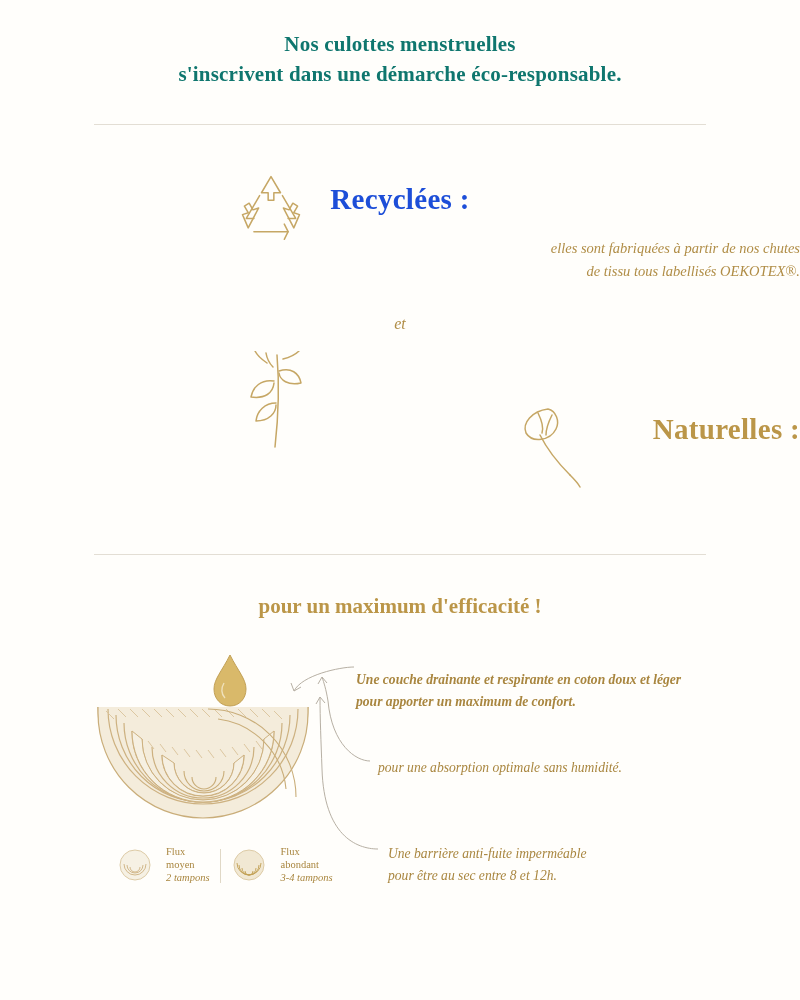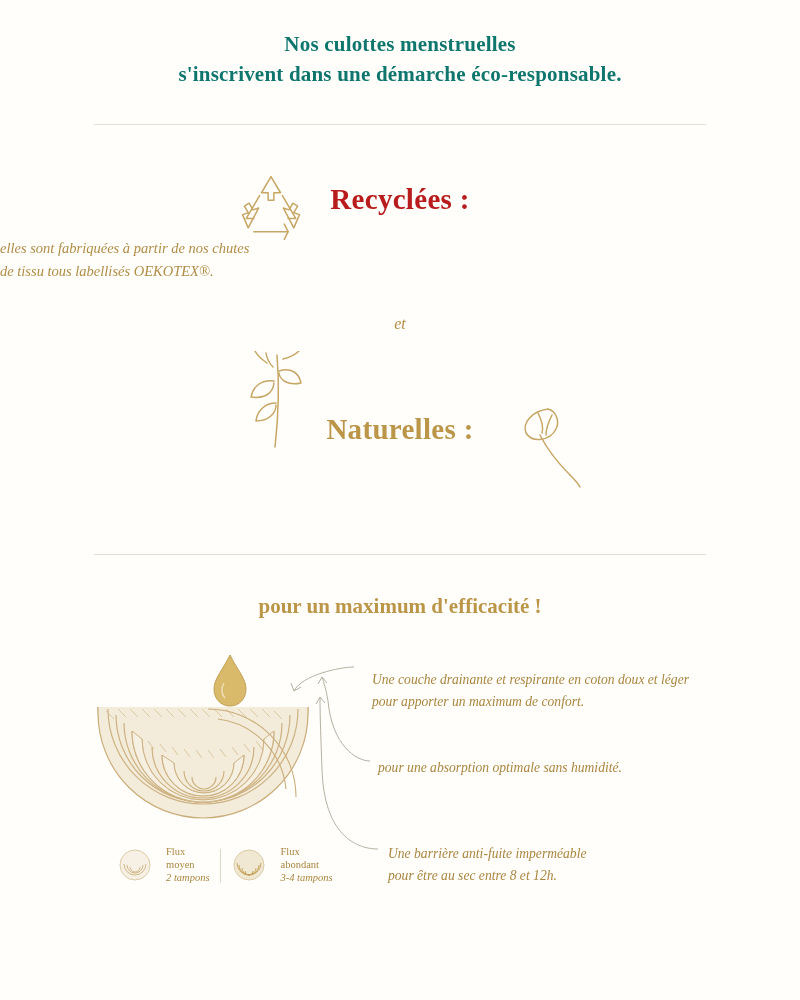--- a/index.html
+++ b/index.html
@@ -56,28 +56,28 @@
     width: 76px;
     height: 76px;
   }
   .heading-recyclees {
     position: absolute;
     left: 0; right: 0;
     top: 24px;
     text-align: center;
     font-size: 29px;
     font-weight: bold;
-    color: #b91c1c;
+    color: #1d4ed8;
     letter-spacing: .3px;
   }
   .body-recyclees {
     position: absolute;
     left: 0; right: 0;
     top: 78px;
-    text-align: left;
+    text-align: right;
     font-style: italic;
     font-size: 14.5px;
     line-height: 1.62;
     color: #b08d46;
   }
   .body-recyclees span { display: block; }
 
   .et {
     text-align: center;
     font-style: italic;
@@ -103,21 +103,21 @@
     position: absolute;
     left: 508px;
     top: 48px;
     width: 88px;
     height: 90px;
   }
   .heading-naturelles {
     position: absolute;
     left: 0; right: 0;
     top: 62px;
-    text-align: center;
+    text-align: right;
     font-size: 29px;
     font-weight: bold;
     color: #bb9648;
     letter-spacing: .3px;
   }
   .body-naturelles {
     position: absolute;
     left: 0; right: 0;
     top: 116px;
     text-align: center;
@@ -170,21 +170,21 @@
   }
 
   .callout {
     position: absolute;
     font-style: italic;
     font-size: 13.6px;
     line-height: 1.6;
     color: #a9863f;
   }
   .callout span { display: block; }
-  .callout-1 { left: 372px; top: 20px; }
+  .callout-1 { left: 356px; top: 20px; font-weight: bold; }
   .callout-2 { left: 378px; top: 108px; }
   .callout-3 { left: 388px; top: 194px; }
 
   .flux-row {
     position: absolute;
     left: 118px;
     top: 196px;
     display: flex;
     align-items: flex-start;
   }

